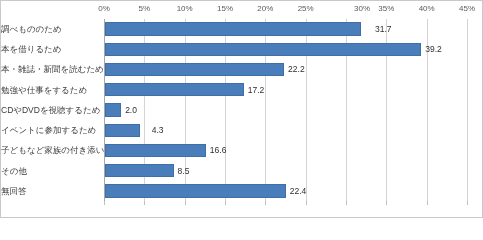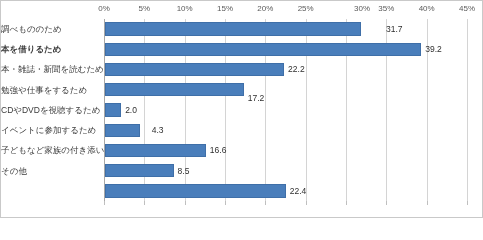--- a/index.html
+++ b/index.html
@@ -143,36 +143,36 @@
       <div class="gridline" style="left: 322.667px;"></div>
       <div class="tickmark" style="left: 322.667px;"></div>
       <div class="gridline" style="left: 363px;"></div>
       <div class="tickmark" style="left: 363px;"></div>
     </div>
 
   <div id="rows-host">
       <div class="row" style="top: 18px; height: 20.2222px;">
         <div class="cat-label" style="height: 20.2222px; line-height: 20.2222px;">調べもののため</div>
         <div class="bar" style="width: 255.713px; height: 13.3467px; top: 3.43778px; background: rgb(74, 126, 187); border-color: rgb(63, 111, 168);"></div>
-        <div class="val-label" style="left: 385px; height: 20.2222px; line-height: 20.2222px; top: 0px; text-align: right;">31.7</div>
+        <div class="val-label" style="left: 374px; height: 20.2222px; line-height: 20.2222px; top: 0px; text-align: right;">31.7</div>
       </div>
       <div class="row" style="top: 38.2222px; height: 20.2222px;">
-        <div class="cat-label" style="height: 20.2222px; line-height: 20.2222px; font-weight: bold;">本を借りるため</div>
+        <div class="cat-label" style="height: 20.2222px; line-height: 20.2222px;">本を借りるため</div>
         <div class="bar" style="width: 316.213px; height: 13.3467px; top: 3.43778px; background: rgb(74, 126, 187); border-color: rgb(63, 111, 168);"></div>
         <div class="val-label" style="left: 424.213px; height: 20.2222px; line-height: 20.2222px; top: 0px;">39.2</div>
       </div>
       <div class="row" style="top: 58.4444px; height: 20.2222px;">
         <div class="cat-label" style="height: 20.2222px; line-height: 20.2222px;">本・雑誌・新聞を読むため</div>
         <div class="bar" style="width: 179.08px; height: 13.3467px; top: 3.43778px; background: rgb(74, 126, 187); border-color: rgb(63, 111, 168);"></div>
         <div class="val-label" style="left: 287.08px; height: 20.2222px; line-height: 20.2222px; top: 0px;">22.2</div>
       </div>
       <div class="row" style="top: 78.6667px; height: 20.2222px;">
         <div class="cat-label" style="height: 20.2222px; line-height: 20.2222px;">勉強や仕事をするため</div>
         <div class="bar" style="width: 138.747px; height: 13.3467px; top: 3.43778px; background: rgb(74, 126, 187); border-color: rgb(63, 111, 168);"></div>
-        <div class="val-label" style="left: 246.747px; height: 20.2222px; line-height: 20.2222px; top: 8px;">17.2</div>
+        <div class="val-label" style="left: 246.747px; height: 20.2222px; line-height: 20.2222px; top: 0px;">17.2</div>
       </div>
       <div class="row" style="top: 98.8889px; height: 20.2222px;">
         <div class="cat-label" style="height: 20.2222px; line-height: 20.2222px;">CDやDVDを視聴するため</div>
         <div class="bar" style="width: 16.1333px; height: 13.3467px; top: 3.43778px; background: rgb(74, 126, 187); border-color: rgb(63, 111, 168);"></div>
         <div class="val-label" style="left: 124.133px; height: 20.2222px; line-height: 20.2222px; top: 0px;">2.0</div>
       </div>
       <div class="row" style="top: 119.111px; height: 20.2222px;">
         <div class="cat-label" style="height: 20.2222px; line-height: 20.2222px;">イベントに参加するため</div>
         <div class="bar" style="width: 34.6867px; height: 13.3467px; top: 3.43778px; background: rgb(74, 126, 187); border-color: rgb(63, 111, 168);"></div>
         <div class="val-label" style="left: 142.687px; height: 20.2222px; line-height: 20.2222px; top: 0px; margin-left: 8px;">4.3</div>
@@ -181,18 +181,19 @@
         <div class="cat-label" style="height: 20.2222px; line-height: 20.2222px;">子どもなど家族の付き添い</div>
         <div class="bar" style="width: 100.833px; height: 13.3467px; top: 3.43778px; background: rgb(74, 126, 187); border-color: rgb(63, 111, 168);"></div>
         <div class="val-label" style="left: 208.833px; height: 20.2222px; line-height: 20.2222px; top: 0px;">16.6</div>
       </div>
       <div class="row" style="top: 159.556px; height: 20.2222px;">
         <div class="cat-label" style="height: 20.2222px; line-height: 20.2222px;">その他</div>
         <div class="bar" style="width: 68.5667px; height: 13.3467px; top: 3.43778px; background: rgb(74, 126, 187); border-color: rgb(63, 111, 168);"></div>
         <div class="val-label" style="left: 176.567px; height: 20.2222px; line-height: 20.2222px; top: 0px;">8.5</div>
       </div>
       <div class="row" style="top: 179.778px; height: 20.2222px;">
+        <div class="cat-label" style="height: 20.2222px; line-height: 20.2222px;">無回答</div>
         <div class="bar" style="width: 180.693px; height: 13.3467px; top: 3.43778px; background: rgb(74, 126, 187); border-color: rgb(63, 111, 168);"></div>
         <div class="val-label" style="left: 288.693px; height: 20.2222px; line-height: 20.2222px; top: 0px;">22.4</div>
       </div>
     </div>
 
 </div>
 
 </body></html>

